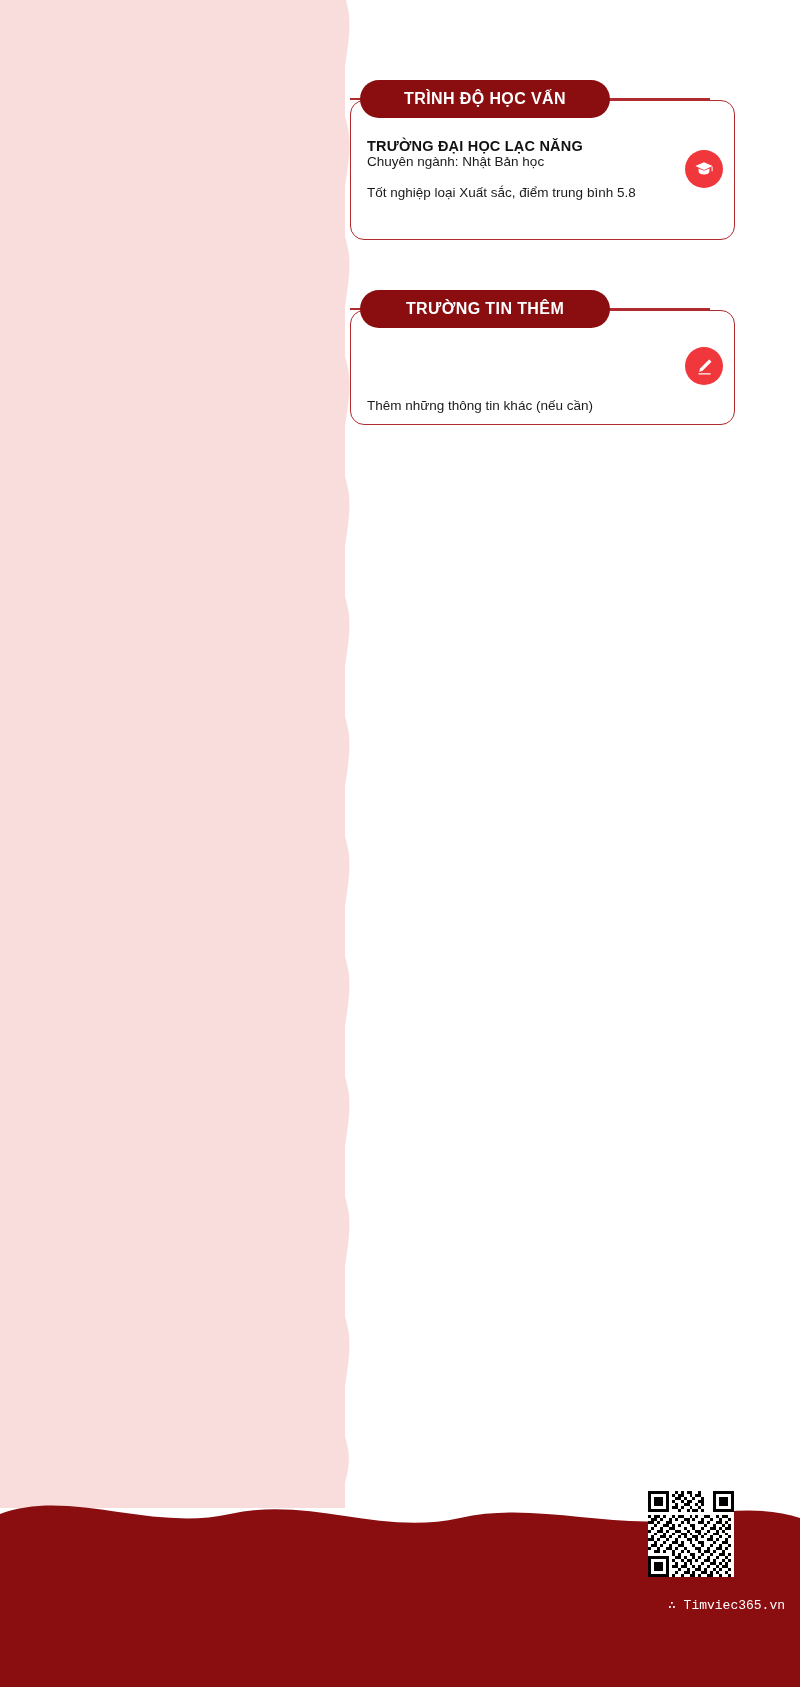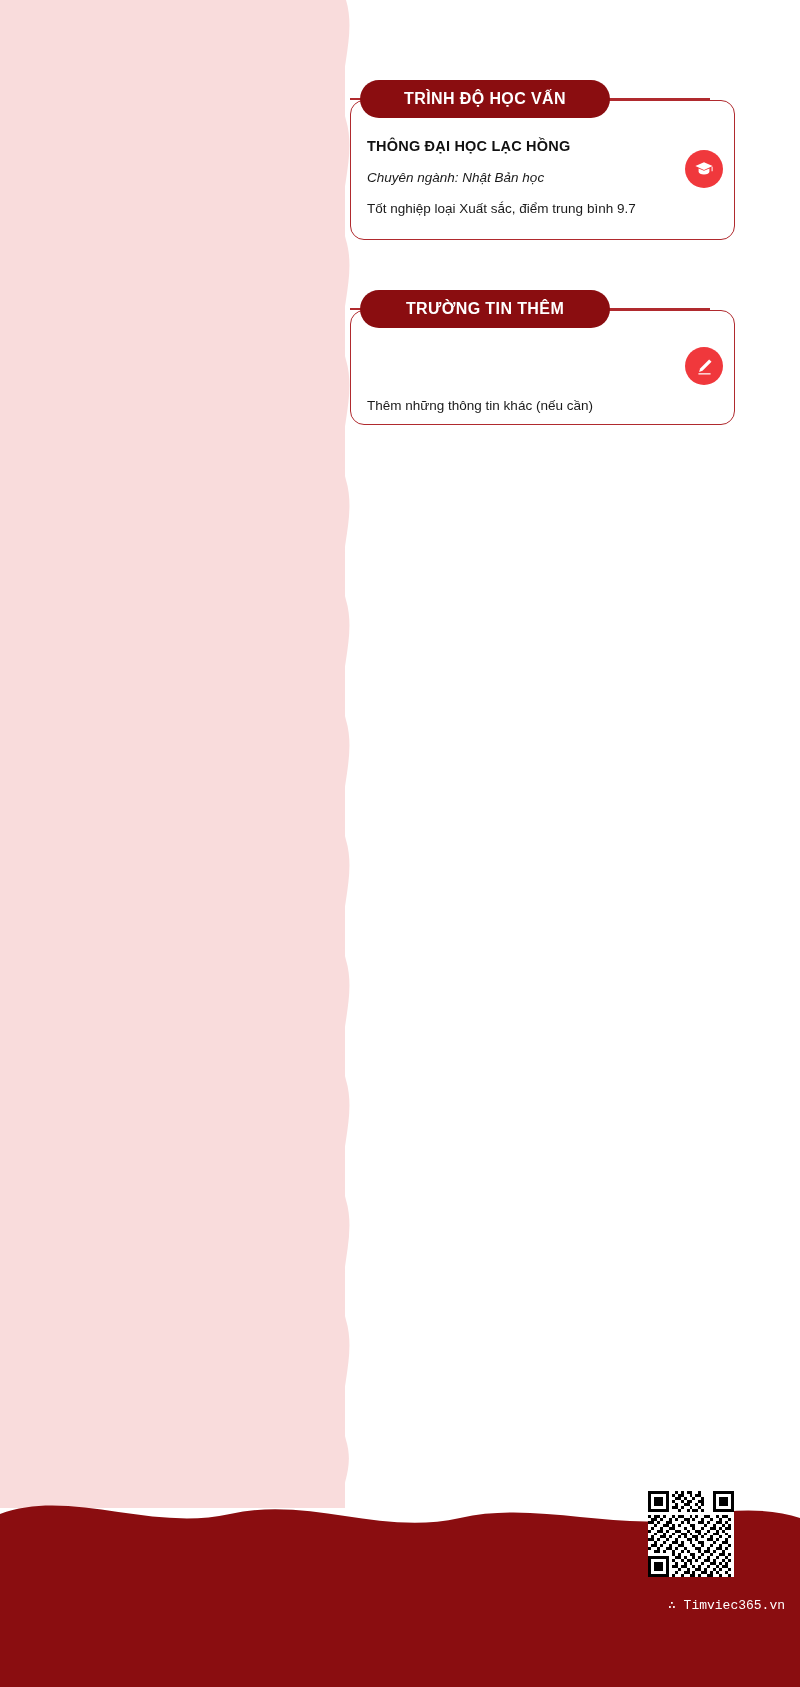--- a/index.html
+++ b/index.html
@@ -372,23 +372,23 @@
       <div class="r-pillline" style="left:5px; top:98px; width:360px;"></div>
       <div class="r-pill" style="left:15px; top:80px; width:250px; height:38px;">TRÌNH ĐỘ HỌC VẤN</div>
       <div class="r-badge" style="left:340px; top:150px;">
         <svg width="20" height="20" viewBox="0 0 20 20" fill="#ffffff">
           <path d="M10 3.2 1.4 7.1 10 11l8.6-3.9z"></path>
           <path d="M4.6 9.4v3.3c0 1.5 2.4 2.7 5.4 2.7s5.4-1.2 5.4-2.7V9.4L10 11.8z"></path>
           <path d="M17.6 7.8v4.4h1V7.8z"></path>
         </svg>
       </div>
       <div style="position:absolute; left:22px; top:138px; width:330px;">
-        <div class="r-title">THÔNG ĐẠI HỌC LẠC HỒNG</div>
-        <div class="r-line" style="margin-top:16px;font-style:italic;">Chuyên ngành: Nhật Bản học</div>
-        <div class="r-line" style="margin-top:16px;">Tốt nghiệp loại Xuất sắc, điểm trung bình 9.7</div>
+        <div class="r-title">TRƯỜNG ĐẠI HỌC LẠC NĂNG</div>
+        <div class="r-line" style="margin-top:0;">Chuyên ngành: Nhật Bản học</div>
+        <div class="r-line" style="margin-top:16px;">Tốt nghiệp loại Xuất sắc, điểm trung bình 5.8</div>
       </div>
     </div>
 
     <div>
       <div class="r-card" style="left:5px; top:310px; width:385px; height:115px;"></div>
       <div class="r-pillline" style="left:5px; top:308px; width:360px;"></div>
       <div class="r-pill" style="left:15px; top:290px; width:250px; height:38px;">TRƯỜNG TIN THÊM</div>
       <div class="r-badge" style="left:340px; top:347px;">
         <svg width="19" height="19" viewBox="0 0 20 20" fill="#ffffff">
           <path d="M14.9 2.6 17.4 5.1 7.9 14.6 4.3 15.7 5.4 12.1z"></path>

